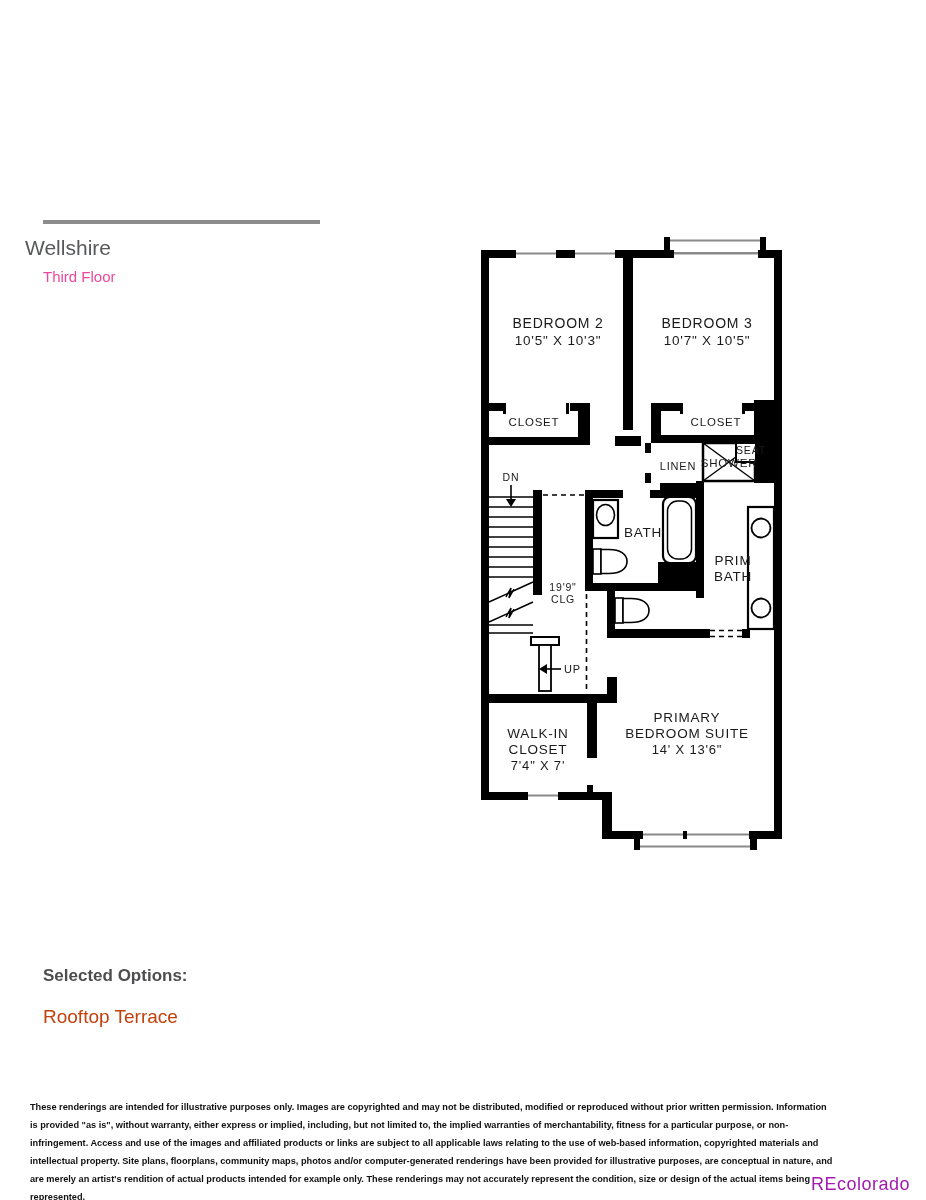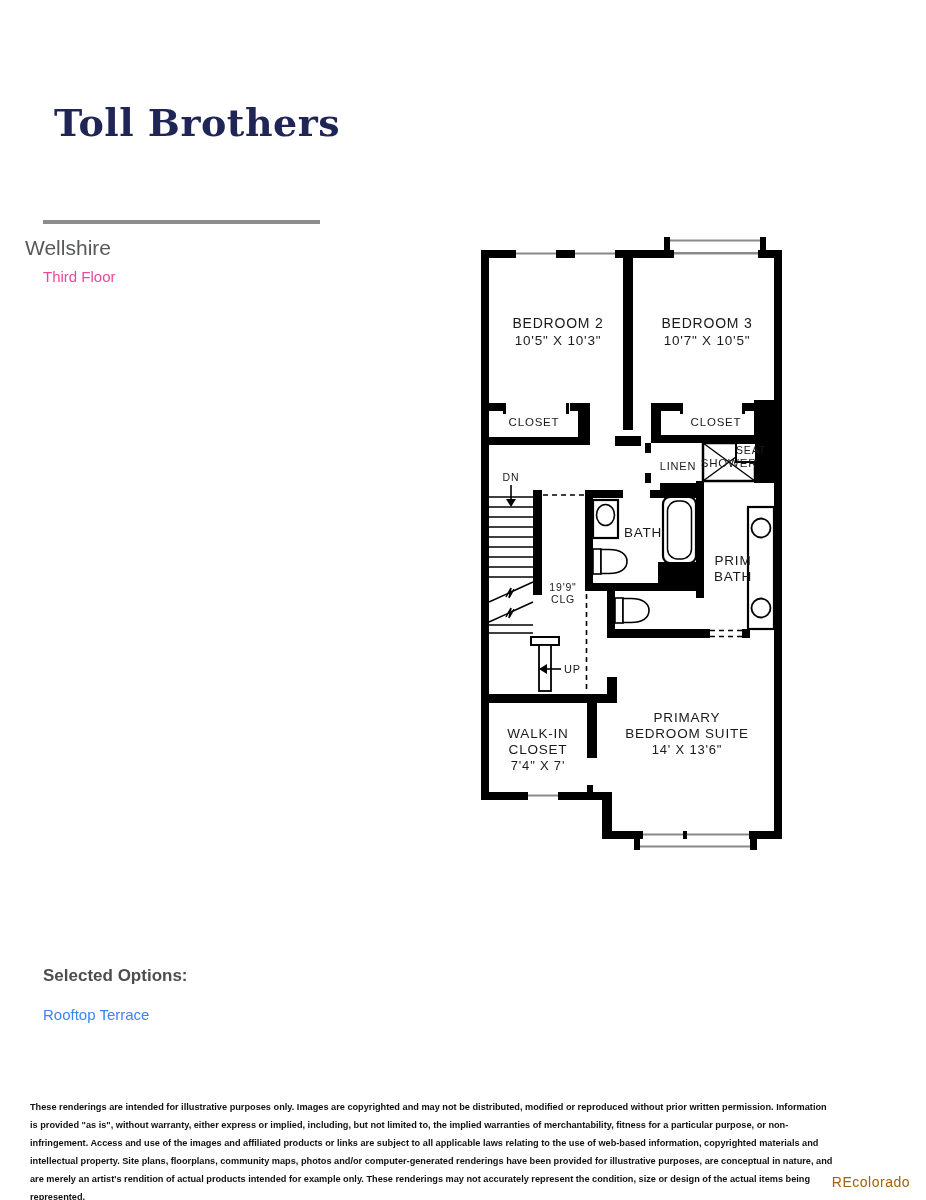--- a/index.html
+++ b/index.html
@@ -11,35 +11,34 @@
     position:absolute;left:54px;top:100px;
     font-family:"DejaVu Serif","Liberation Serif",serif;
     font-weight:bold;font-size:38px;color:#1f2656;letter-spacing:.5px;
   }
   .rule{position:absolute;left:43px;top:220px;width:277px;height:4px;background:#8c8c8c;}
   .community{position:absolute;left:25px;top:236px;font-size:21px;font-weight:normal;color:#57585a;}
   .floorlabel{position:absolute;left:43px;top:268px;font-size:15px;color:#ec4899;}
   .plan-svg{position:absolute;left:0;top:0;}
   .plan-text{fill:#1a1a1a;letter-spacing:.8px;}
   .options-heading{position:absolute;left:43px;top:966px;font-size:17px;font-weight:bold;color:#4d4d4f;}
-  .options-item{position:absolute;left:43px;top:1006px;font-size:15px;color:#3b82f6;}
+  .options-item{position:absolute;left:43px;top:1006px;font-size:19px;color:#c2410c;}
   .disclaimer{
     position:absolute;left:30px;top:1098px;width:806px;
     font-size:9.2px;line-height:18px;font-weight:bold;color:#111;
   }
   .watermark{
-    position:absolute;right:16px;top:1174px;font-size:14px;color:#a16207;letter-spacing:.5px;
+    position:absolute;right:16px;top:1174px;font-size:18px;color:#a21caf;letter-spacing:.5px;
   }
 </style>
 </head>
 <body>
 
 <div class="page">
 
-  <div class="logo">Toll Brothers</div>
   <div class="rule"></div>
   <div class="community">Wellshire</div>
   <div class="floorlabel">Third Floor</div>
 
   <svg class="plan-svg" width="926" height="1200" viewBox="0 0 926 1200" xmlns="http://www.w3.org/2000/svg">
 
     <g fill="#000">
 
       <rect x="481" y="250" width="35" height="8"></rect>
       <rect x="556" y="250" width="19" height="8"></rect>

